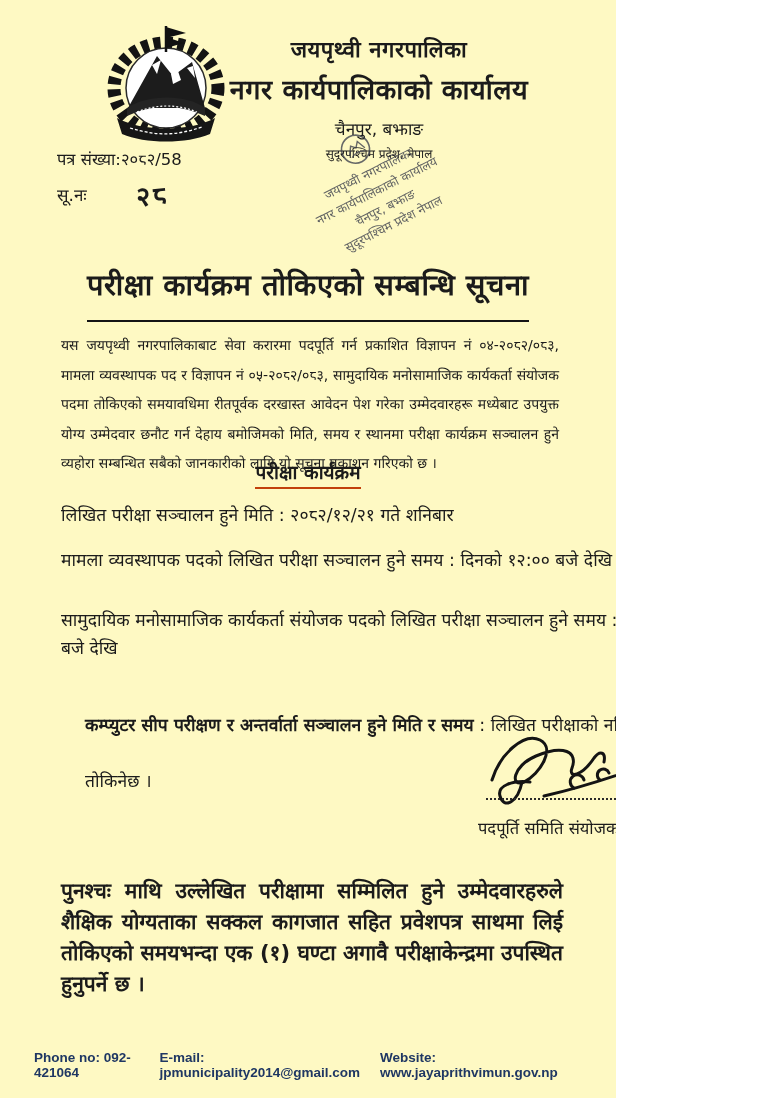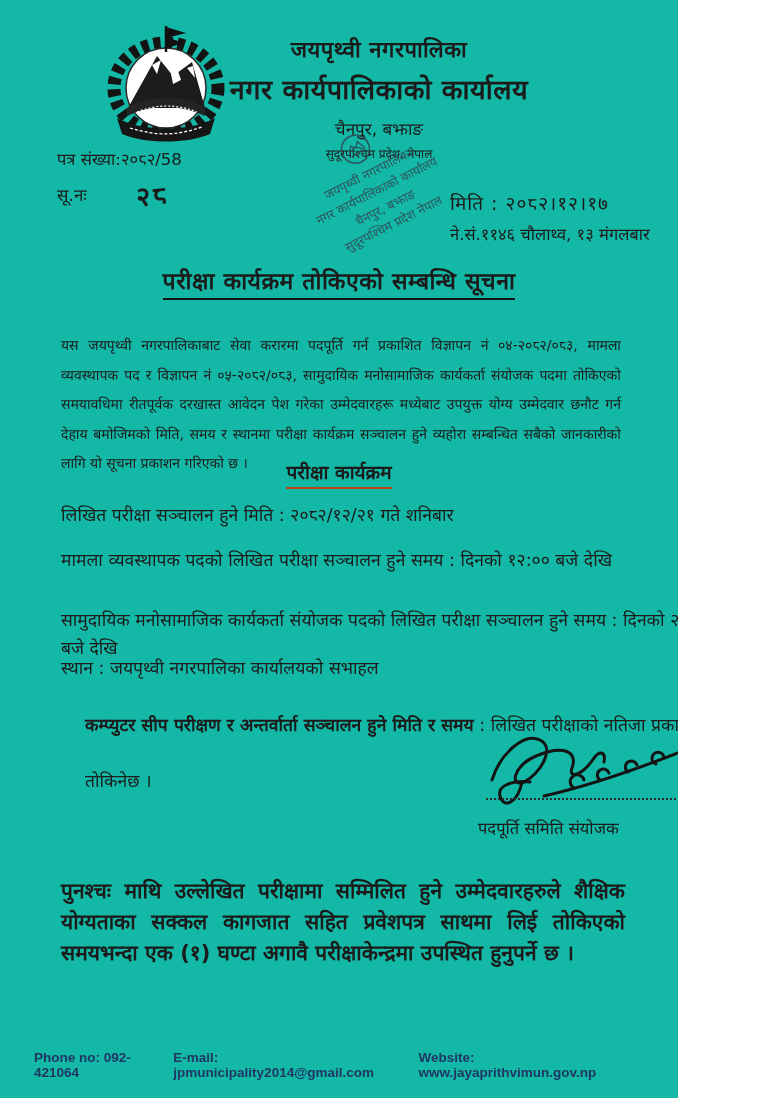--- a/index.html
+++ b/index.html
@@ -1,19 +1,19 @@
 <!DOCTYPE html>
 <html lang="ne"><head>
 <meta charset="utf-8">
 <style>
   html,body{margin:0;padding:0;background:#ffffff;}
   .page{
     position:relative;
-    width:678px;height:1098px;
-    background:#14b8a6;
+    width:616px;height:1098px;
+    background:#fef9c3;
     font-family:"DejaVu Sans",sans-serif;
     color:#1b1b1b;
     overflow:hidden;
   }
   
   .logo{position:absolute;left:97px;top:24px;width:138px;height:120px;}
   .letterhead{position:absolute;left:179px;top:33px;width:400px;text-align:center;}
   .org-name{font-size:22px;font-weight:bold;letter-spacing:.5px;}
   .office-name{font-size:27px;font-weight:bold;margin-top:7px;letter-spacing:.5px;}
   .addr1{font-size:17px;margin-top:10px;}
@@ -35,22 +35,22 @@
   }
   .stamp-emblem{display:block;margin:0 auto 2px auto;}
   .stamp-line{white-space:nowrap;}
   
   .date-block{position:absolute;left:450px;top:190px;width:290px;}
   .miti{font-size:19px;letter-spacing:1px;}
   .nepal-samvat{font-size:16.5px;margin-top:6px;}
   
   .heading-wrap{position:absolute;left:0;right:0;top:264px;text-align:center;}
   .heading{
-    display:inline-block;font-size:23px;font-weight:bold;
-    border-bottom:2px solid #141414;padding-bottom:2px;letter-spacing:.5px;
+    display:inline-block;font-size:29px;font-weight:bold;
+    border-bottom:2px solid #141414;padding-bottom:17px;letter-spacing:.5px;
   }
   .subheading-wrap{position:absolute;left:0;right:0;top:459px;text-align:center;}
   .subheading{
     display:inline-block;font-size:19px;font-weight:bold;
     border-bottom:2px solid #c2410c;padding-bottom:2px;
   }
   
   .intro{
     position:absolute;left:61px;right:57px;top:317px;
     font-size:14px;line-height:29.5px;text-align:justify;
@@ -131,39 +131,34 @@
       <circle cx="17" cy="17" r="14" fill="none" stroke="rgba(52,56,72,.75)" stroke-width="1.6"></circle>
       <path d="M9 20 L14 12 L18 16 L22 11 L26 20" fill="none" stroke="rgba(52,56,72,.75)" stroke-width="1.4"></path>
       <path d="M10 23 C15 20 20 20 25 23" fill="none" stroke="rgba(52,56,72,.7)" stroke-width="1.2"></path>
     </svg>
     <div class="stamp-line">जयपृथ्वी नगरपालिका</div>
     <div class="stamp-line">नगर कार्यपालिकाको कार्यालय</div>
     <div class="stamp-line">चैनपुर, बझाङ</div>
     <div class="stamp-line">सुदूरपश्चिम प्रदेश नेपाल</div>
   </div>
 
-  <div class="date-block">
-    <div class="miti">मिति : २०८२।१२।१७</div>
-    <div class="nepal-samvat">ने.सं.११४६ चौलाथ्व, १३ मंगलबार</div>
-  </div>
 
   <div class="heading-wrap">
     <span class="heading">परीक्षा कार्यक्रम तोकिएको सम्बन्धि सूचना</span>
   </div>
 
   <p class="intro">यस जयपृथ्वी नगरपालिकाबाट सेवा करारमा पदपूर्ति गर्न प्रकाशित विज्ञापन नं ०४-२०८२/०८३, मामला व्यवस्थापक पद र विज्ञापन नं ०५-२०८२/०८३, सामुदायिक मनोसामाजिक कार्यकर्ता संयोजक पदमा तोकिएको समयावधिमा रीतपूर्वक दरखास्त आवेदन पेश गरेका उम्मेदवारहरू मध्येबाट उपयुक्त योग्य उम्मेदवार छनौट गर्न देहाय बमोजिमको मिति, समय र स्थानमा परीक्षा कार्यक्रम सञ्चालन हुने व्यहोरा सम्बन्धित सबैको जानकारीको लागि यो सूचना प्रकाशन गरिएको छ ।</p>
 
   <div class="subheading-wrap">
     <span class="subheading">परीक्षा कार्यक्रम</span>
   </div>
 
   <div class="sched-line sched-1">लिखित परीक्षा सञ्चालन हुने मिति : २०८२/१२/२१ गते शनिबार</div>
   <div class="sched-line sched-2">मामला व्यवस्थापक पदको लिखित परीक्षा सञ्चालन हुने समय : दिनको १२:०० बजे देखि</div>
   <div class="sched-line sched-3">सामुदायिक मनोसामाजिक कार्यकर्ता संयोजक पदको लिखित परीक्षा सञ्चालन हुने समय : दिनको २:०० बजे देखि</div>
-  <div class="sched-line sched-4">स्थान : जयपृथ्वी नगरपालिका कार्यालयको सभाहल</div>
   <div class="sched-line sched-5">
     <span class="bold">कम्प्युटर सीप परीक्षण र अन्तर्वार्ता सञ्चालन हुने मिति र समय</span><span> : लिखित परीक्षाको नतिजा प्रकाशन गर्दा तोकिनेछ ।</span>
   </div>
 
   <div class="signature-block">
     <svg class="signature-svg" width="260" height="86" viewBox="0 0 260 86">
       <g fill="none" stroke="#141414" stroke-width="3" stroke-linecap="round">
         <path d="M14 56 C22 30 46 8 62 16 C78 24 62 50 46 58 C32 64 34 42 58 32 C86 20 100 28 94 44 C90 55 104 52 116 34 C122 26 128 28 126 38"></path>
         <path d="M44 58 C40 78 26 86 22 72 C19 62 34 56 52 58"></path>
         <path d="M66 72 C110 62 170 42 236 14"></path>

